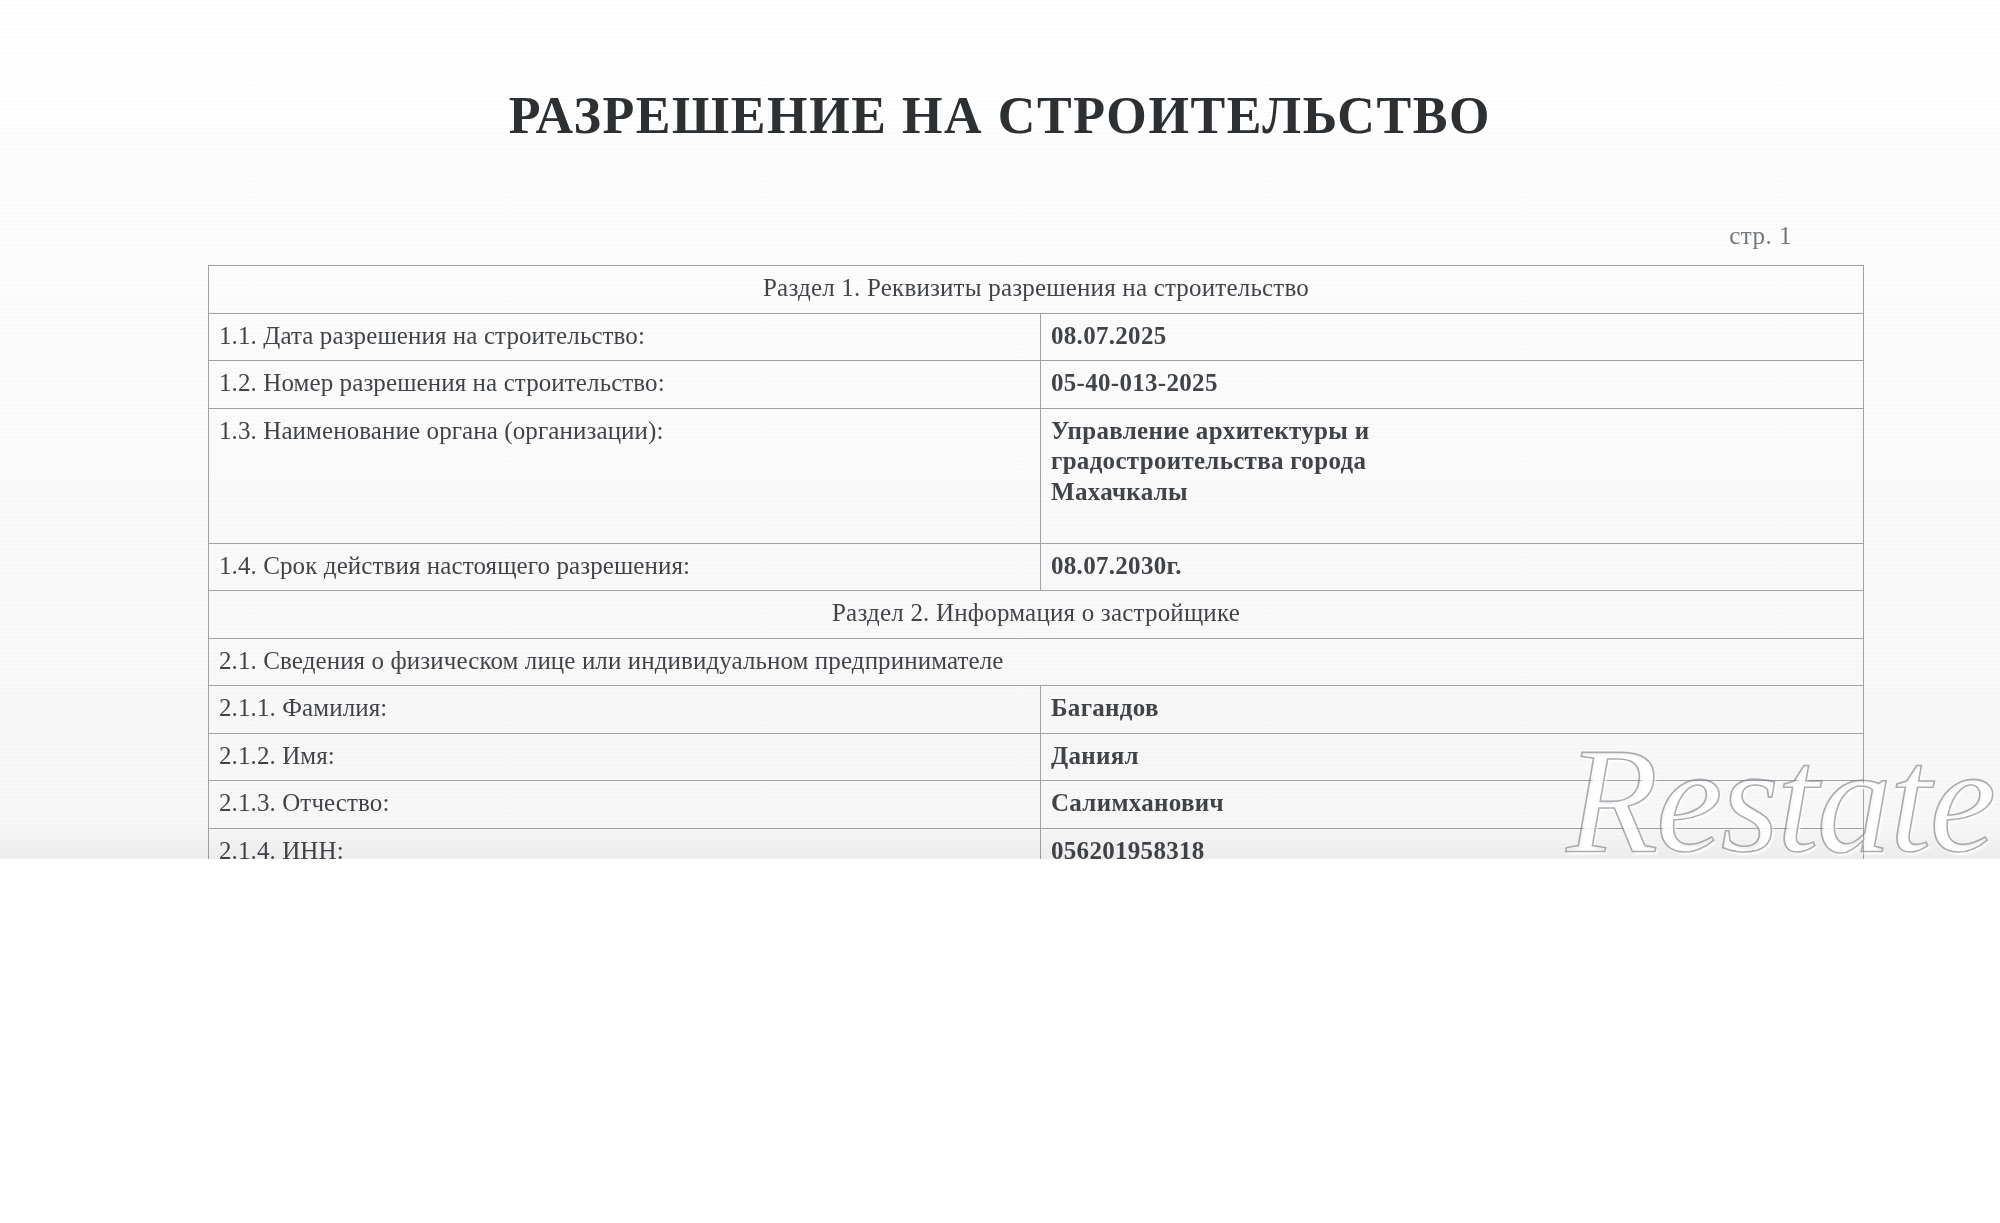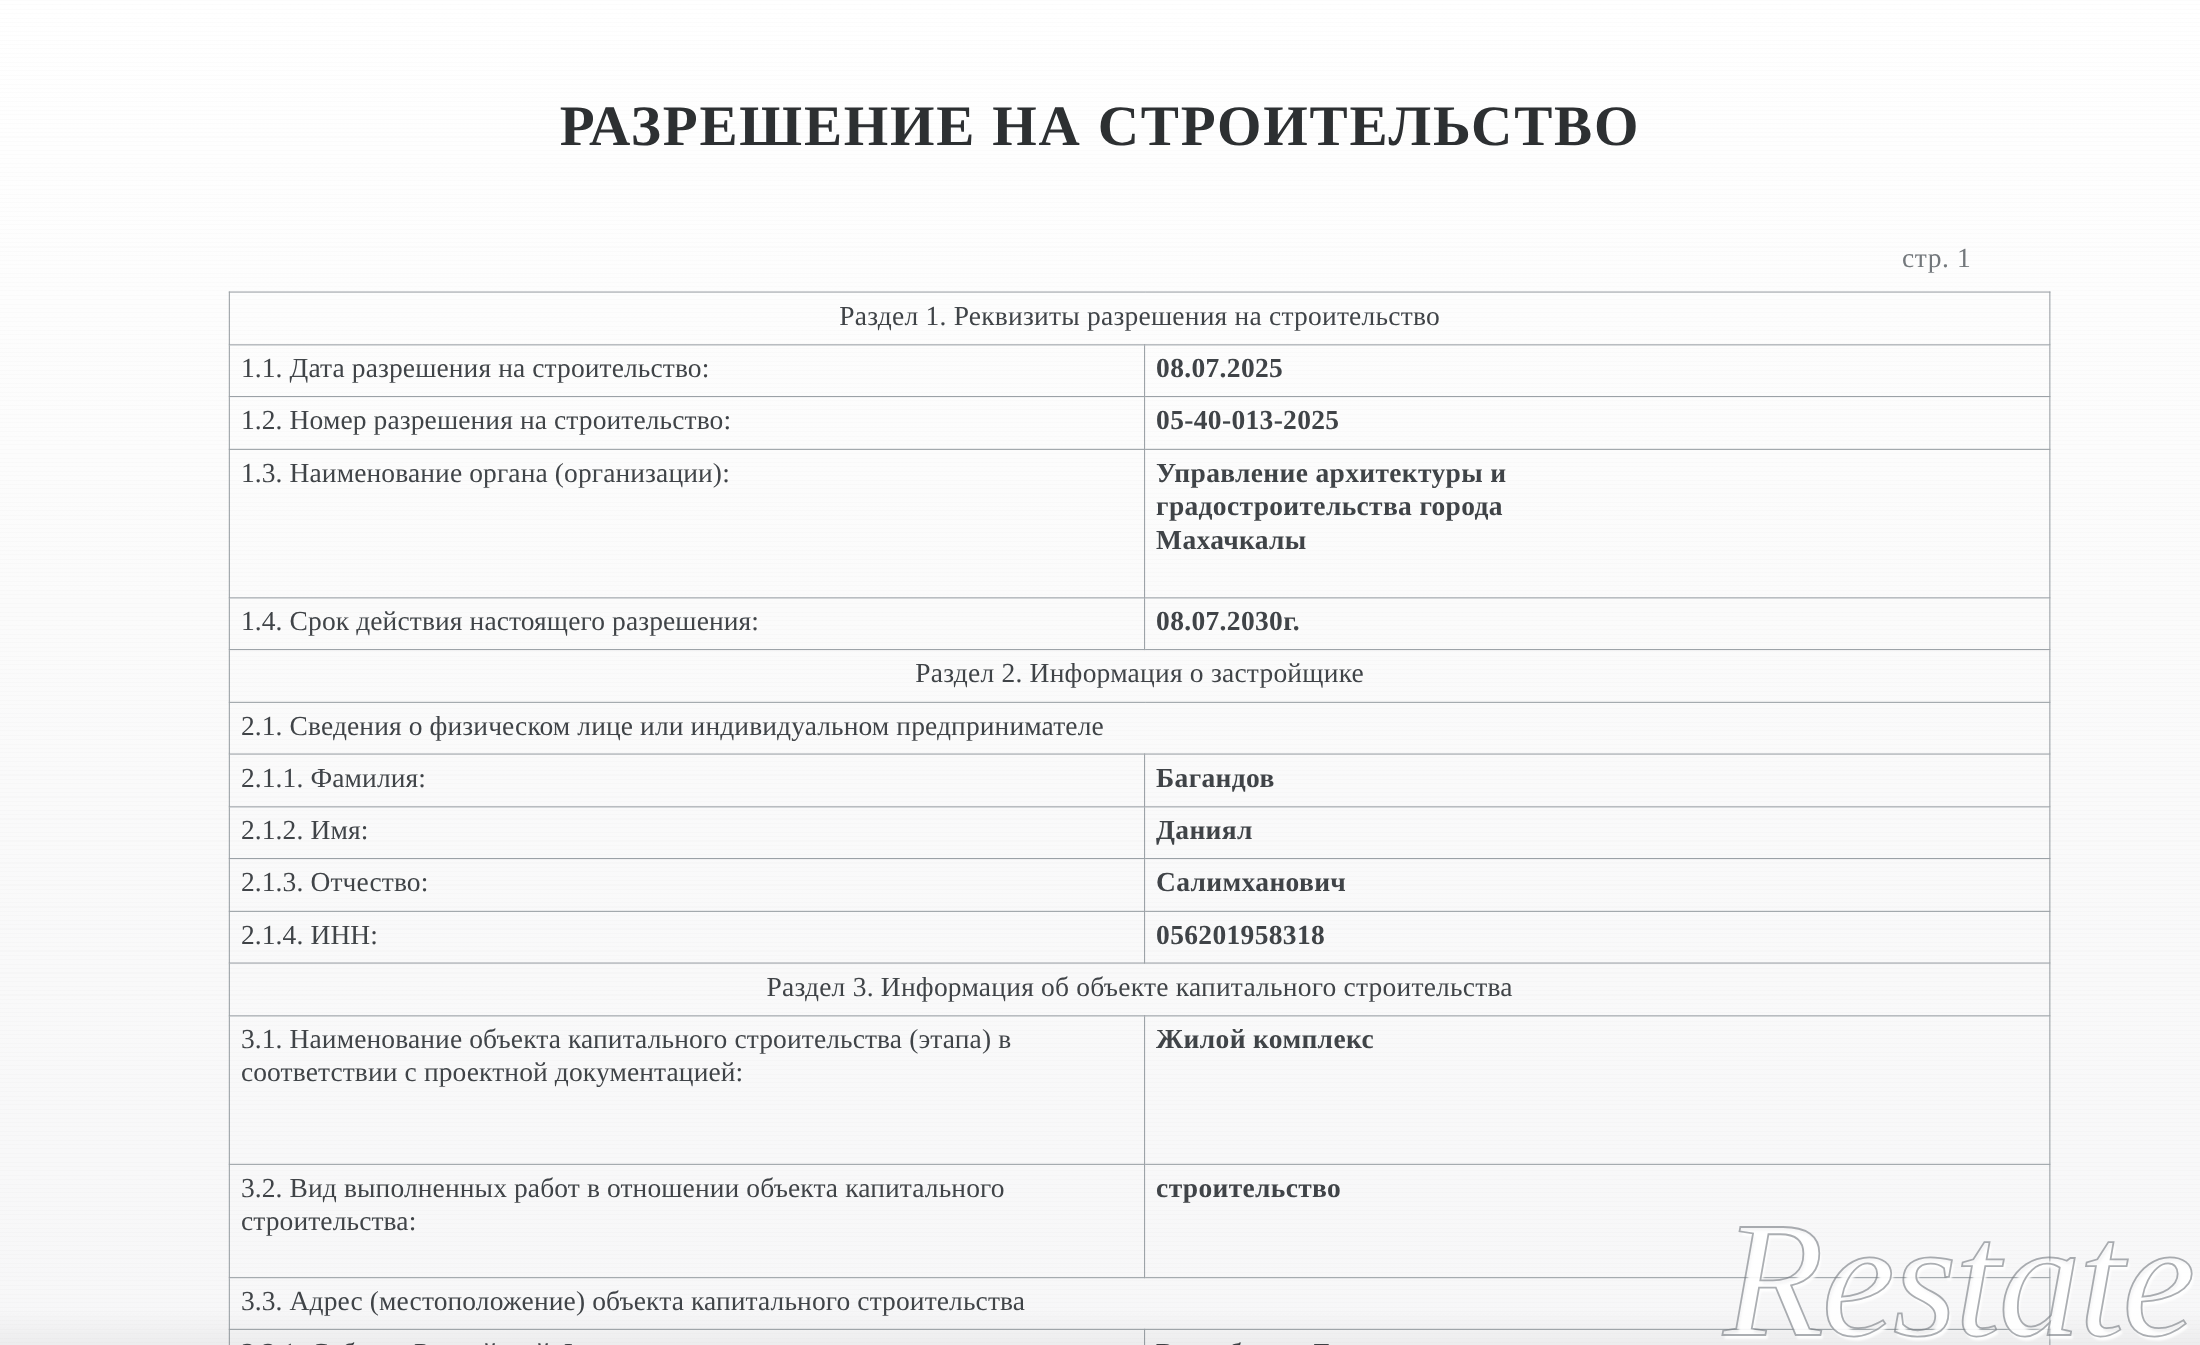--- a/index.html
+++ b/index.html
@@ -5,21 +5,21 @@
 <style>
   html, body {
     margin: 0;
     padding: 0;
     background: #ffffff;
   }
 
   #page {
     position: relative;
     width: 2000px;
-    height: 1223px;
+    height: 859px;
     background: #fdfdfd;
     overflow: hidden;
     font-family: "Liberation Serif", "DejaVu Serif", serif;
     color: #2f3235;
     
     background-image:
       linear-gradient(180deg, #ffffff 0%, #fbfbfb 45%, #f7f7f8 100%);
   }
 
   

